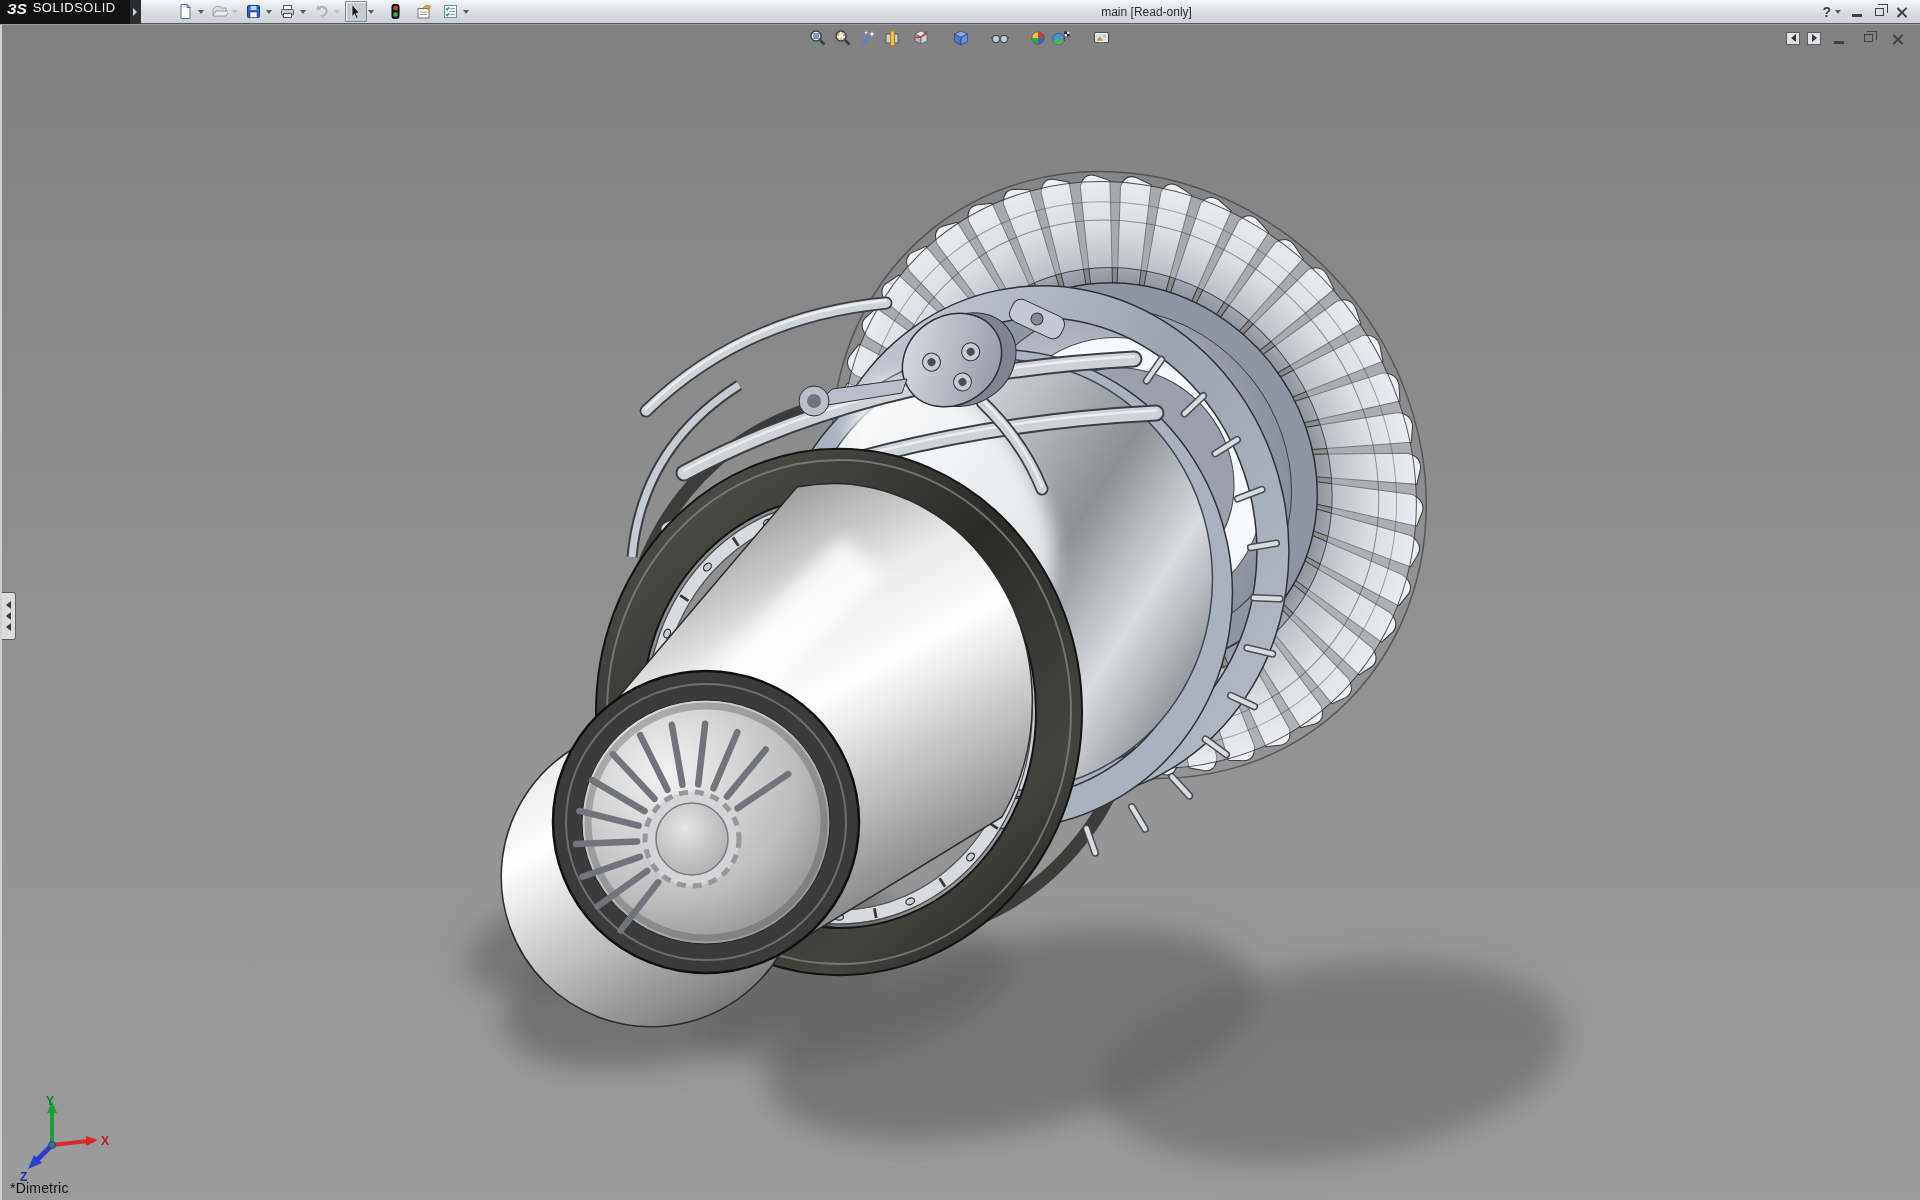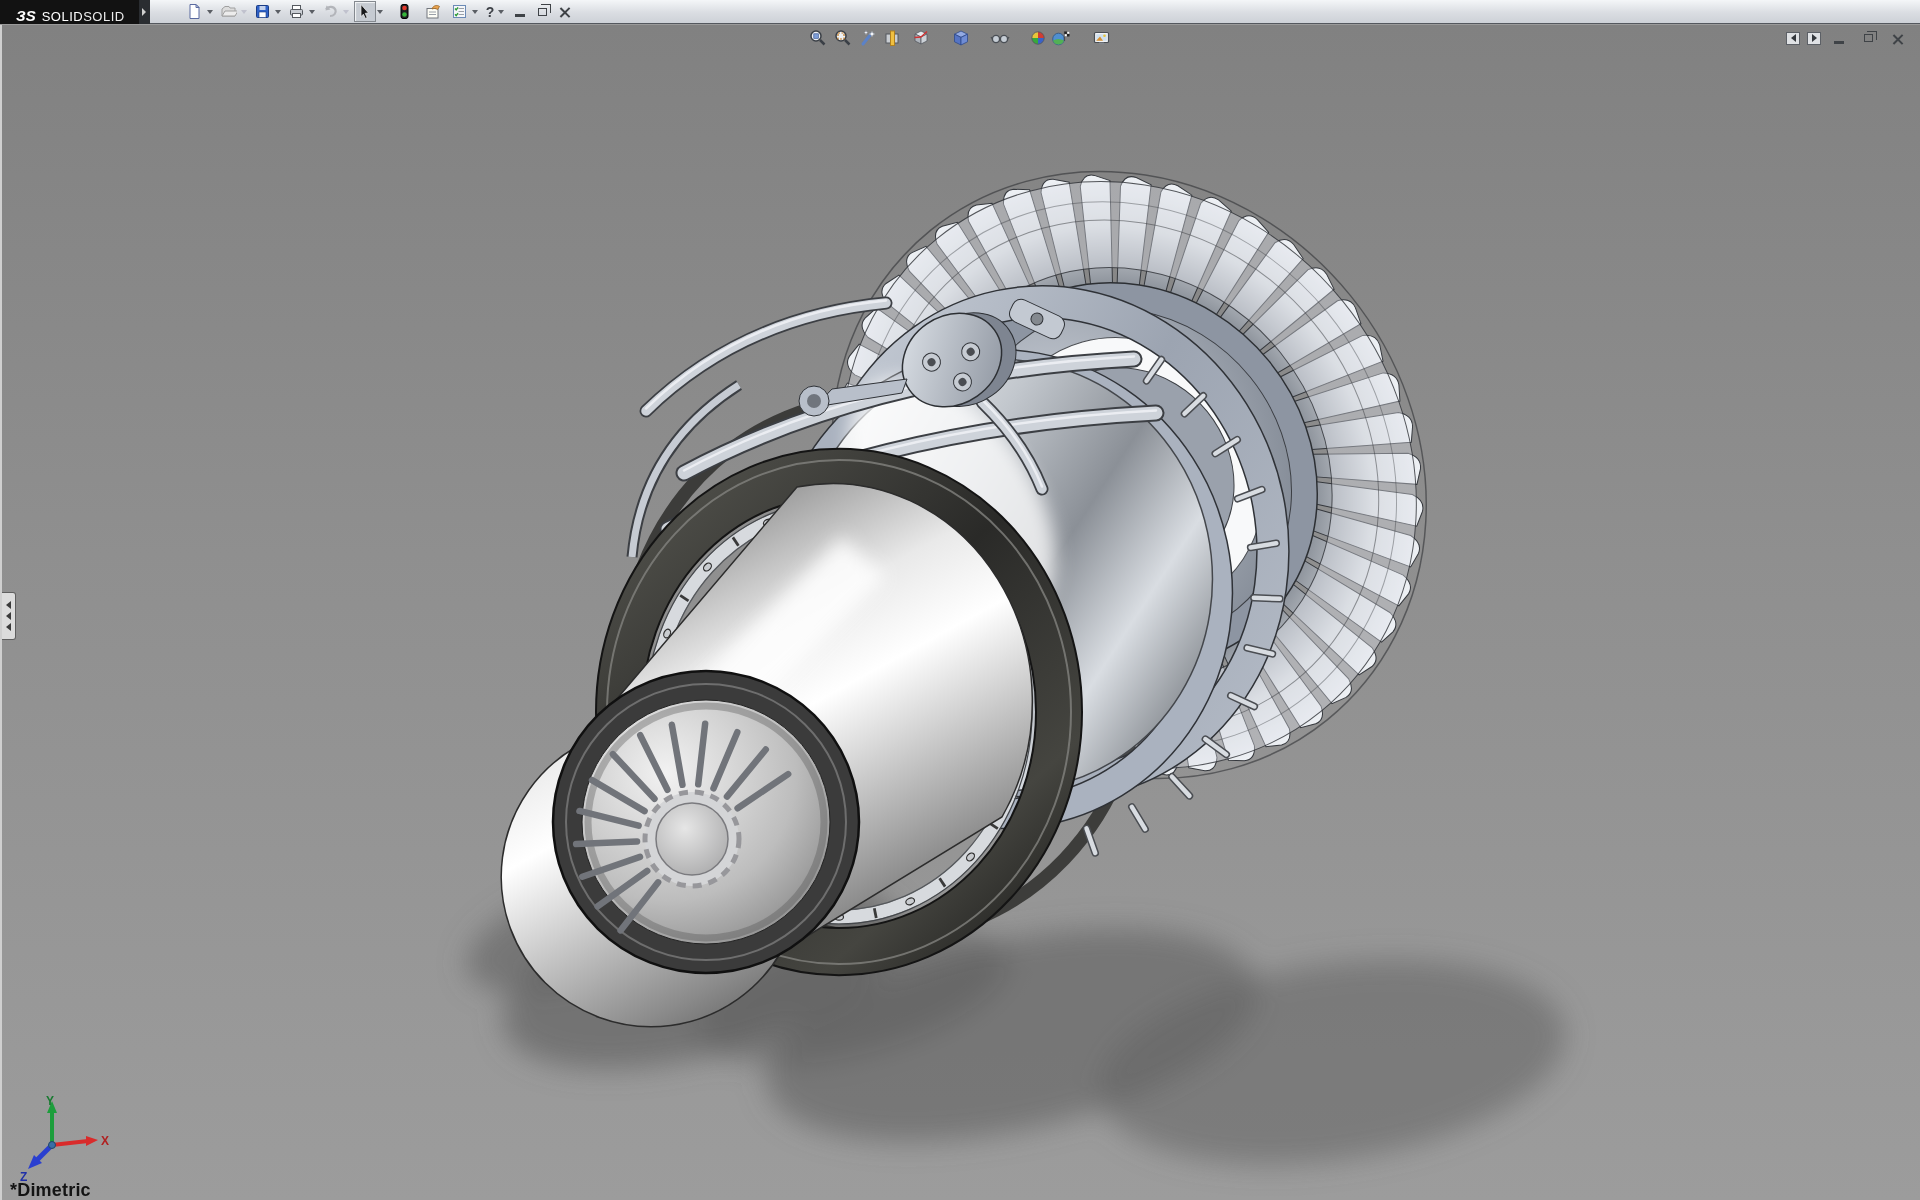--- a/index.html
+++ b/index.html
@@ -3,22 +3,22 @@
 <meta charset="utf-8">
 <style>
   * { margin:0; padding:0; box-sizing:border-box; }
   html,body { width:1920px; height:1200px; overflow:hidden;
     font-family:"Liberation Sans", sans-serif; background:#9a9a9a; }
 
   
   .titlebar { position:absolute; top:0; left:0; width:1920px; height:24px;
     background:linear-gradient(#f4f6f8,#dadde2 55%,#cdd1d7);
     border-bottom:1px solid #54585e; display:flex; align-items:center; z-index:50; }
-  .logo { height:24px; background:#121212; display:flex; align-items:flex-end;
-    padding:0 14px 0 16px; color:#fff; }
+  .logo { height:24px; background:#121212; display:flex; align-items:flex-start;
+    padding:0 14px 0 7px; color:#fff; }
   .logo-mark { font-style:italic; font-weight:bold; font-size:15px; margin-right:6px; }
   .logo-text { font-size:13px; font-weight:bold; letter-spacing:.5px; }
   .logo-text b { font-weight:normal; } .logo-text span { font-weight:normal; opacity:.92; }
   .logo-flyout { width:11px; height:24px; background:#2a2d31; display:flex;
     align-items:center; justify-content:center; cursor:pointer; }
   .logo-flyout i { width:0; height:0; border-left:4px solid #cfcfcf;
     border-top:4px solid transparent; border-bottom:4px solid transparent; }
   .tb-icons { display:flex; align-items:center; margin-left:34px; }
   .tb-btn { display:flex; align-items:center; justify-content:center; width:22px;
     height:21px; cursor:pointer; }
@@ -67,22 +67,22 @@
   
   .fm-tab { position:absolute; left:0; top:567px; width:14px; height:48px;
     background:#dcdcdc; border:1px solid #5f5f5f; border-left:none;
     border-radius:0 3px 3px 0; display:flex; flex-direction:column; gap:3px;
     align-items:center; justify-content:center; cursor:pointer; z-index:15; }
   .fm-arrow { width:0; height:0; border-right:5px solid #3a3a3a;
     border-top:4px solid transparent; border-bottom:4px solid transparent; }
 
   
   .triad { position:absolute; left:6px; top:1068px; z-index:12; }
-  .view-label { position:absolute; left:8px; top:1155px; font-size:18px;
-    font-weight:bold; color:#141414; z-index:12; letter-spacing:.2px; }
+  .view-label { position:absolute; left:8px; top:1155px; font-size:14px;
+    font-weight:normal; color:#141414; z-index:12; letter-spacing:.2px; }
 </style>
 </head>
 <body>
 
 <div class="titlebar">
   <div class="logo">
     <span class="logo-mark">ЗS</span>
     <span class="logo-text"><b>SOLID</b><span>SOLID</span></span>
   </div>
   <div class="logo-flyout">
@@ -163,20 +163,21 @@
         <line x1="7.5" y1="5.5" x2="13" y2="5.5" stroke="#9aa0a8"></line>
         <line x1="7.5" y1="8.5" x2="13" y2="8.5" stroke="#9aa0a8"></line>
         <line x1="7.5" y1="11.5" x2="13" y2="11.5" stroke="#9aa0a8"></line>
         <path d="M4 5.5 l1.2 1.3 l1.8 -2.4" fill="none" stroke="#2a9a35" stroke-width="1.4"></path>
         <path d="M4 11.3 l1.2 1.3 l1.8 -2.4" fill="none" stroke="#2a9a35" stroke-width="1.4"></path>
       </svg>
       </span>
     <span class="caret"></span>
   </div>
 
+  <div class="title-center">main [Read-only]</div>
 
   <div class="win-ctl">
     <span class="help-q">?</span>
     <span class="caret"></span>
     <span class="wbtn">
         <span class="glyph-min"></span>
       </span>
     <span class="wbtn">
         <span class="glyph-restore"></span>
       </span>

